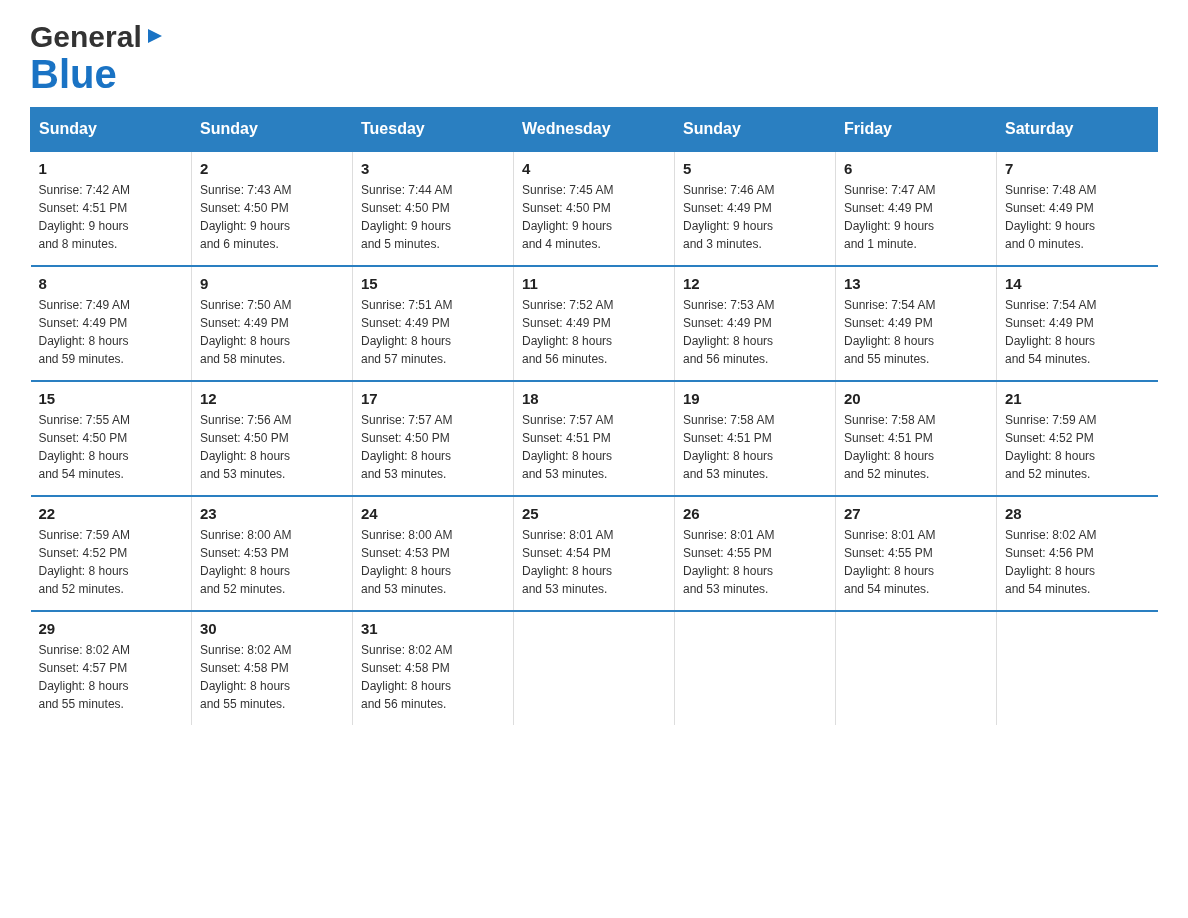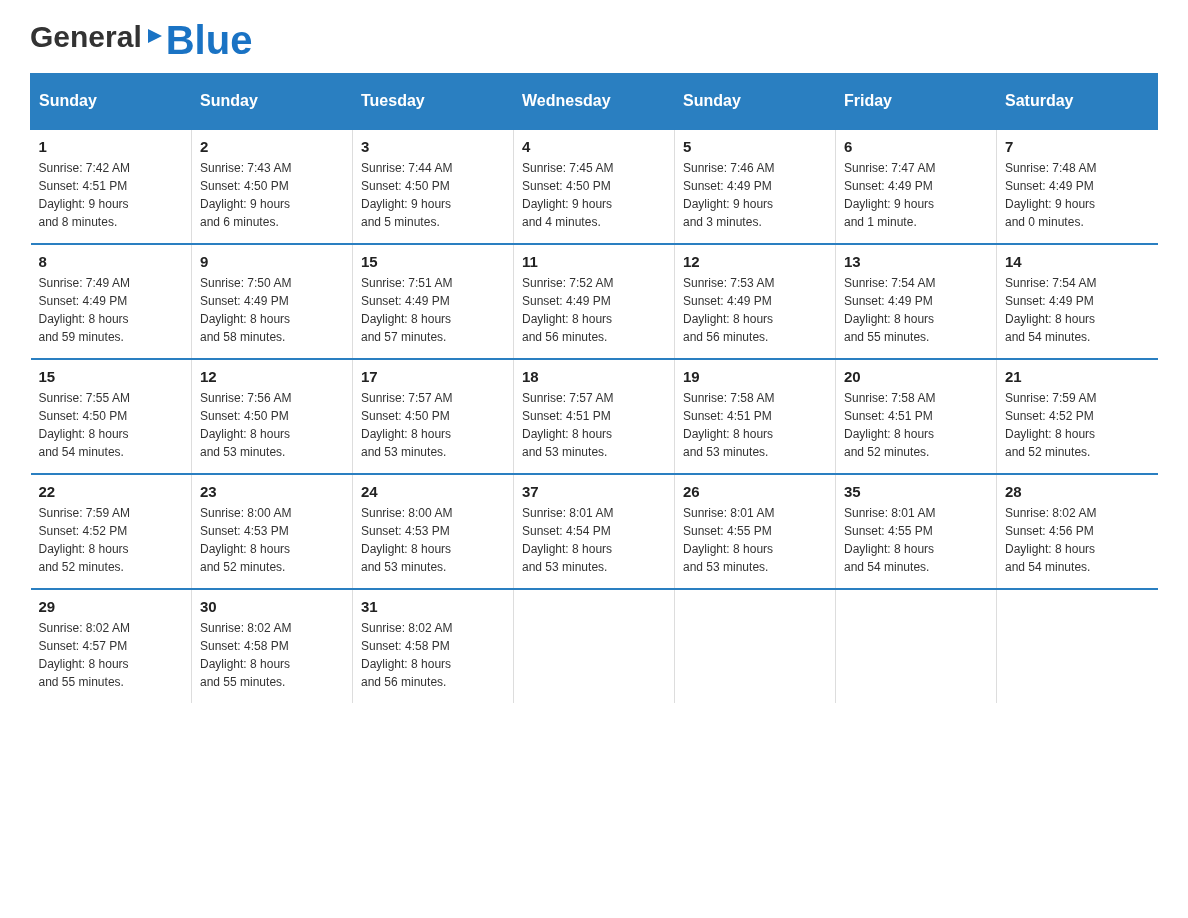--- a/index.html
+++ b/index.html
@@ -11,21 +11,21 @@
       padding: 20px 30px;
     }
     .header {
       display: flex;
       justify-content: space-between;
       align-items: flex-start;
       margin-bottom: 10px;
     }
     .logo {
       display: flex;
-      flex-direction: row;
+      flex-direction: column;
       align-items: flex-start;
     }
     .title-section {
       text-align: right;
     }
     .month-title {
       font-size: 52px;
       font-weight: bold;
       color: #222;
       line-height: 1.1;
@@ -40,21 +40,21 @@
       border-collapse: collapse;
       margin-top: 8px;
     }
     thead tr {
       background-color: #2a7fc1;
     }
     thead th {
       color: #fff;
       font-size: 16px;
       font-weight: bold;
-      padding: 18px 8px;
+      padding: 12px 8px;
       text-align: left;
       border: 1px solid #2a7fc1;
     }
     tbody tr {
       border-top: 2px solid #2a7fc1;
     }
     tbody td {
       vertical-align: top;
       padding: 8px 8px 12px 8px;
       font-size: 13px;
@@ -211,29 +211,29 @@
         </td>
         <td>
           <span class="day-num">23</span>
           <div class="day-info">Sunrise: 8:00 AM<br>Sunset: 4:53 PM<br>Daylight: 8 hours<br>and 52 minutes.</div>
         </td>
         <td>
           <span class="day-num">24</span>
           <div class="day-info">Sunrise: 8:00 AM<br>Sunset: 4:53 PM<br>Daylight: 8 hours<br>and 53 minutes.</div>
         </td>
         <td>
-          <span class="day-num">37</span>
+          <span class="day-num">25</span>
           <div class="day-info">Sunrise: 8:01 AM<br>Sunset: 4:54 PM<br>Daylight: 8 hours<br>and 53 minutes.</div>
         </td>
         <td>
           <span class="day-num">26</span>
           <div class="day-info">Sunrise: 8:01 AM<br>Sunset: 4:55 PM<br>Daylight: 8 hours<br>and 53 minutes.</div>
         </td>
         <td>
-          <span class="day-num">35</span>
+          <span class="day-num">27</span>
           <div class="day-info">Sunrise: 8:01 AM<br>Sunset: 4:55 PM<br>Daylight: 8 hours<br>and 54 minutes.</div>
         </td>
         <td>
           <span class="day-num">28</span>
           <div class="day-info">Sunrise: 8:02 AM<br>Sunset: 4:56 PM<br>Daylight: 8 hours<br>and 54 minutes.</div>
         </td>
       </tr>
       <tr>
         <td>
           <span class="day-num">29</span>

